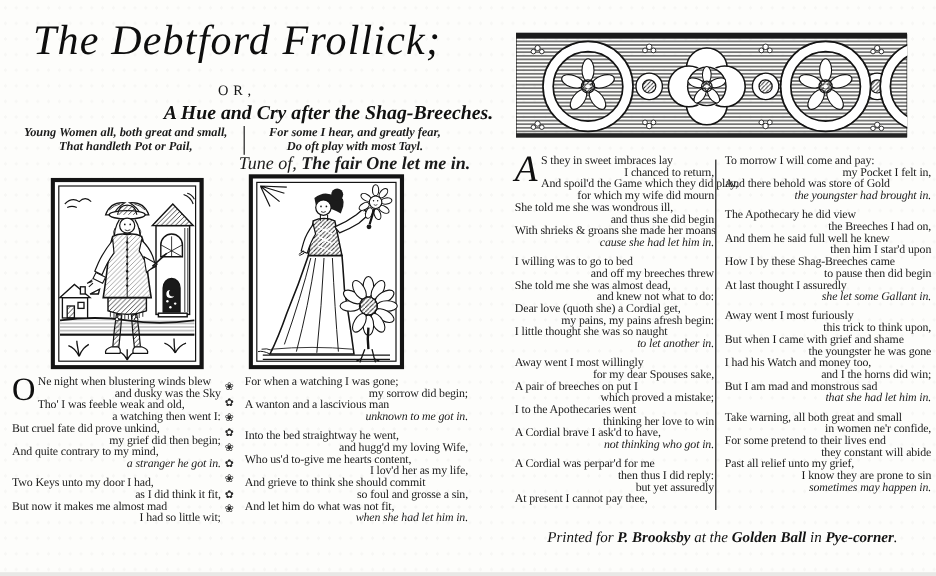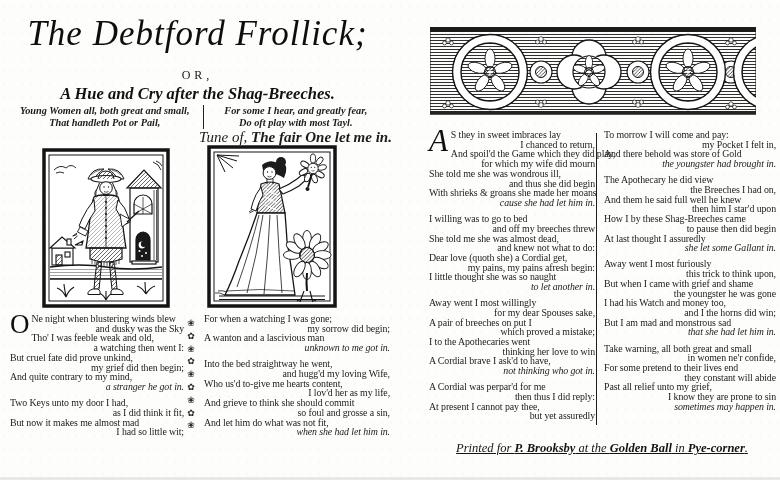--- a/index.html
+++ b/index.html
@@ -9,21 +9,21 @@
     background-image:radial-gradient(rgba(0,0,0,0.025) 1px, transparent 1px);
     background-size:9px 13px;
     font-family:"Liberation Serif", serif;
     color:#1b1b1b;overflow:hidden;
   }
   .abs{position:absolute;}
   
   .ballad-title{left:0;top:14px;width:395px;text-align:center;
     font-style:italic;font-size:35px;letter-spacing:1px;color:#0e0e0e;white-space:nowrap;}
   .or-sep{left:0;top:68px;width:395px;text-align:center;font-size:12px;letter-spacing:4px;color:#171717;}
-  .subtitle{left:0;top:84px;width:395px;text-align:center;font-style:italic;font-weight:600;font-size:16.5px;color:#111;}
+  .subtitle{left:16px;top:84px;width:395px;text-align:right;font-style:italic;font-weight:600;font-size:16.5px;color:#111;}
   .epigraph{left:20px;top:105px;width:355px;display:flex;gap:12px;}
   .epi-half{width:50%;text-align:center;font-style:italic;font-weight:600;font-size:10.3px;line-height:11.5px;}
   .epi-div{width:0;border-left:1.5px solid #222;margin:0 1px;height:24px;align-self:flex-start;}
   .tune{left:199px;top:129px;width:166px;text-align:center;font-style:italic;font-size:15px;white-space:nowrap;}
   .tune .b{font-weight:700;}
   
   .col{font-size:9.9px;line-height:9.7px;letter-spacing:-0.1px;}
   .vl{white-space:nowrap;}
   .vl.ind{padding-left:15px;text-align:right;}
   .vl.ital{font-style:italic;}
@@ -32,21 +32,21 @@
   .dropcap.it{font-style:italic;font-size:31px;line-height:21px;padding-right:3px;}
   .col1L{left:10px;top:314px;width:174px;}
   .col2L{left:204px;top:314px;width:186px;}
   .col1R{left:429px;top:130px;width:166px;}
   .col2R{left:604px;top:130px;width:172px;}
   .colrule{left:596px;top:133px;height:292px;width:0;border-left:1.3px solid #1d1d1d;}
   .fleurons{left:183px;top:317px;width:16px;text-align:center;
     font-family:"DejaVu Sans",sans-serif;font-size:9px;color:#2a2a2a;}
   .fleurons .vl{line-height:12.8px;letter-spacing:0;}
   
-  .imprint{left:428px;top:441px;width:348px;text-align:center;font-style:italic;font-size:12.5px;white-space:nowrap;color:#141414;text-decoration:underline;}
+  .imprint{left:428px;top:441px;width:348px;text-align:center;font-style:italic;font-size:12.5px;white-space:nowrap;color:#141414;}
   .imprint .b{font-weight:700;}
   
   .art{position:absolute;}
   svg{display:block;}
 </style>
 </head>
 <body>
 
 <div class="sheet">
 
@@ -425,22 +425,22 @@
         <div class="vl ind">for my dear Spouses sake,</div>
         <div class="vl">A pair of breeches on put I</div>
         <div class="vl ind">which proved a mistake;</div>
         <div class="vl">I to the Apothecaries went</div>
         <div class="vl ind">thinking her love to win</div>
         <div class="vl">A Cordial brave I ask'd to have,</div>
         <div class="vl ind ital">not thinking who got in.</div>
         <div class="vl gap">&nbsp;</div>
         <div class="vl">A Cordial was perpar'd for me</div>
         <div class="vl ind">then thus I did reply:</div>
+        <div class="vl ind">but yet assuredly</div>
         <div class="vl">At present I cannot pay thee,</div>
-        <div class="vl ind">but yet assuredly</div>
       </div>
   </div>
 
   <div class="abs colrule"></div>
 
   <div class="abs col col2R">
     <div>
         <div class="vl">To morrow I will come and pay:</div>
         <div class="vl ind">my Pocket I felt in,</div>
         <div class="vl">And there behold was store of Gold</div>

